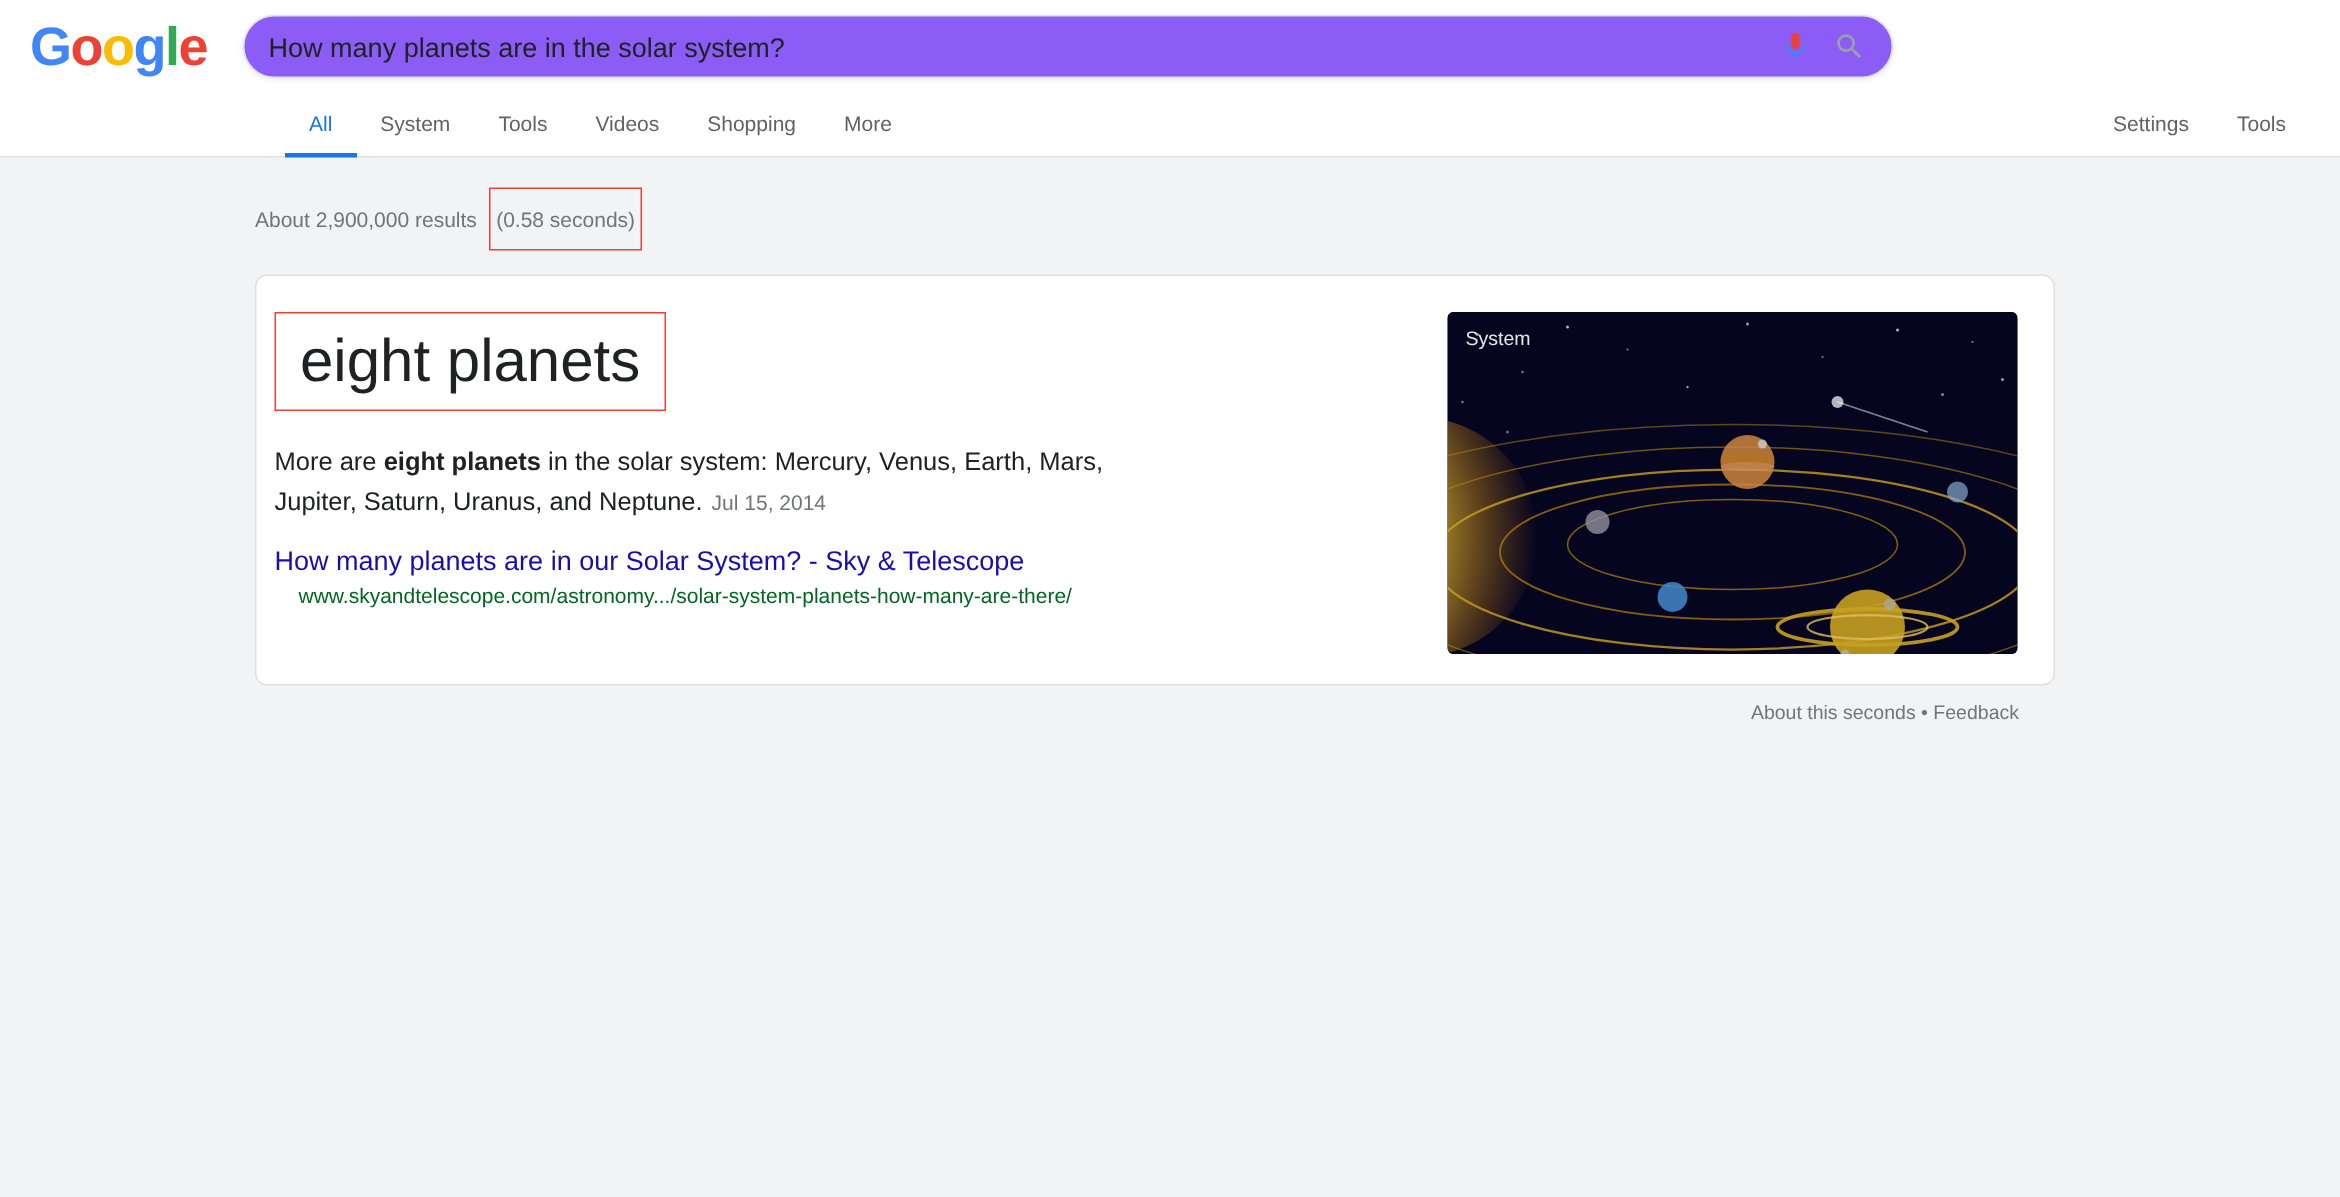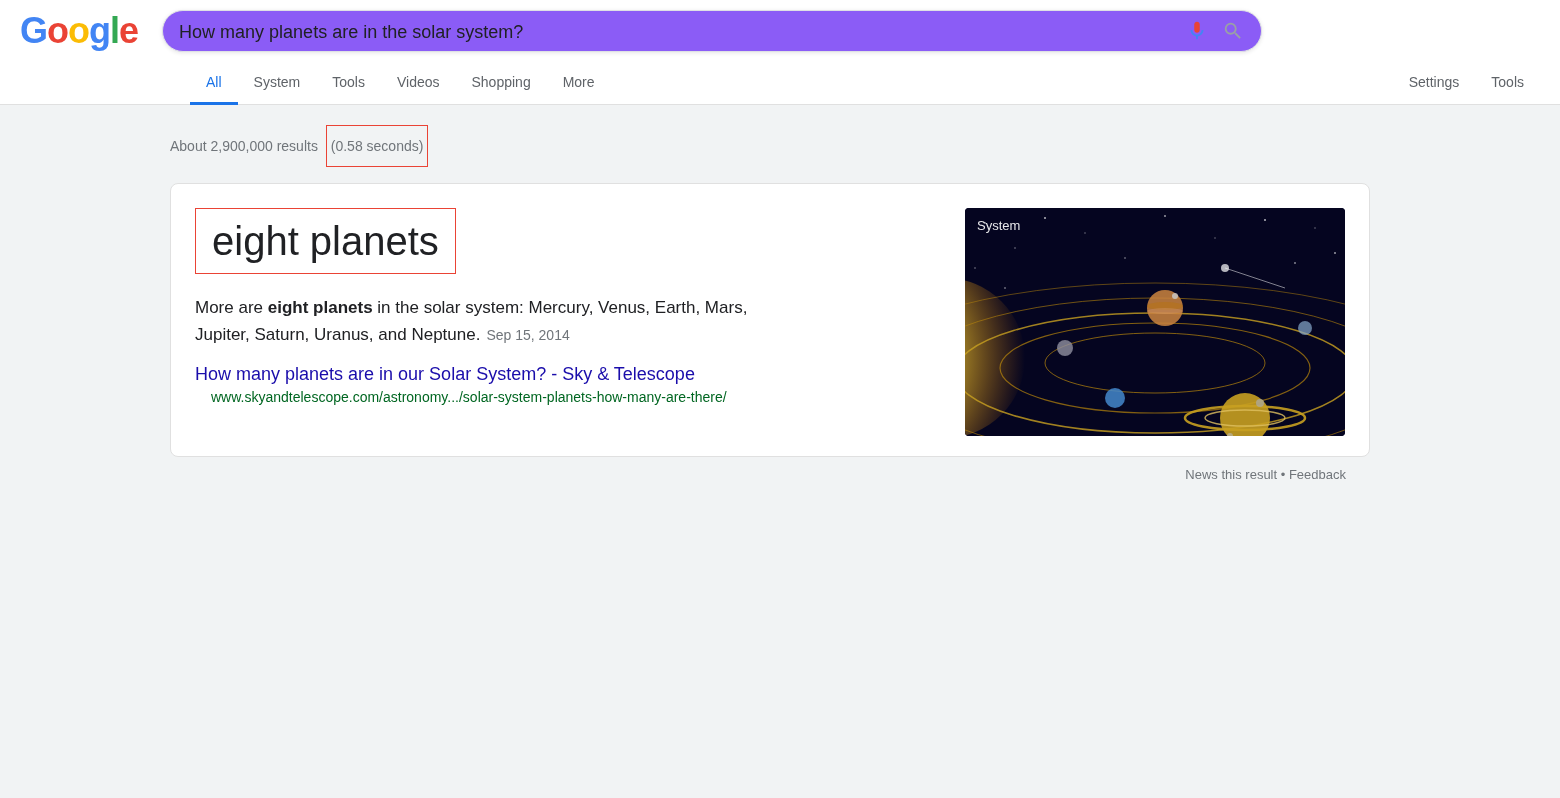--- a/index.html
+++ b/index.html
@@ -125,21 +125,21 @@
       padding: 12px 4px;
       margin-left: 4px;
       color: #70757a;
     }
 
     
     .snippet-card {
       background: #fff;
       border: 1px solid #e0e0e0;
       border-radius: 8px;
-      padding: 24px 24px 20px 24px;
+      padding: 24px 24px 20px 12px;
       max-width: 1200px;
       display: flex;
       align-items: flex-start;
       gap: 20px;
       position: relative;
     }
     .snippet-content {
       flex: 1;
     }
     .snippet-answer {
@@ -267,21 +267,21 @@
   <div class="snippet-card">
     <div class="snippet-content">
 
       
       <div class="snippet-answer">
         <span class="snippet-answer-text">eight planets</span>
       </div>
 
       
       <div class="snippet-desc">
-        <span>More are </span><strong>eight planets</strong><span> in the solar system: Mercury, Venus, Earth, Mars, Jupiter, Saturn, Uranus, and Neptune.</span><span class="snippet-date">Sep 15, 2014</span>
+        <span>More are </span><strong>eight planets</strong><span> in the solar system: Mercury, Venus, Earth, Mars, Jupiter, Saturn, Uranus, and Neptune.</span><span class="snippet-date">Jul 15, 2014</span>
       </div>
 
       
       <a class="snippet-link" href="#">How many planets are in our Solar System? - Sky &amp; Telescope</a>
       <div class="snippet-url">www.skyandtelescope.com/astronomy.../solar-system-planets-how-many-are-there/</div>
     </div>
 
     <div class="solar-image">
       <svg width="380" height="300" viewBox="0 0 380 300" xmlns="http://www.w3.org/2000/svg">
 
@@ -338,17 +338,17 @@
         <circle cx="260" cy="60" r="4" fill="white" opacity="0.7"></circle>
 
         <circle cx="210" cy="88" r="3" fill="#CCCCCC" opacity="0.8"></circle>
         <circle cx="295" cy="195" r="4" fill="#AAAAAA" opacity="0.7"></circle>
         <circle cx="265" cy="228" r="3" fill="#BBBBBB" opacity="0.6"></circle>
       </svg>
     </div>
   </div>
 
   <div class="about-result">
-    <a href="#">News this result</a>
+    <a href="#">About this seconds</a>
     <span> • </span>
     <a href="#">Feedback</a>
   </div>
 </div>
 
 </body></html>

